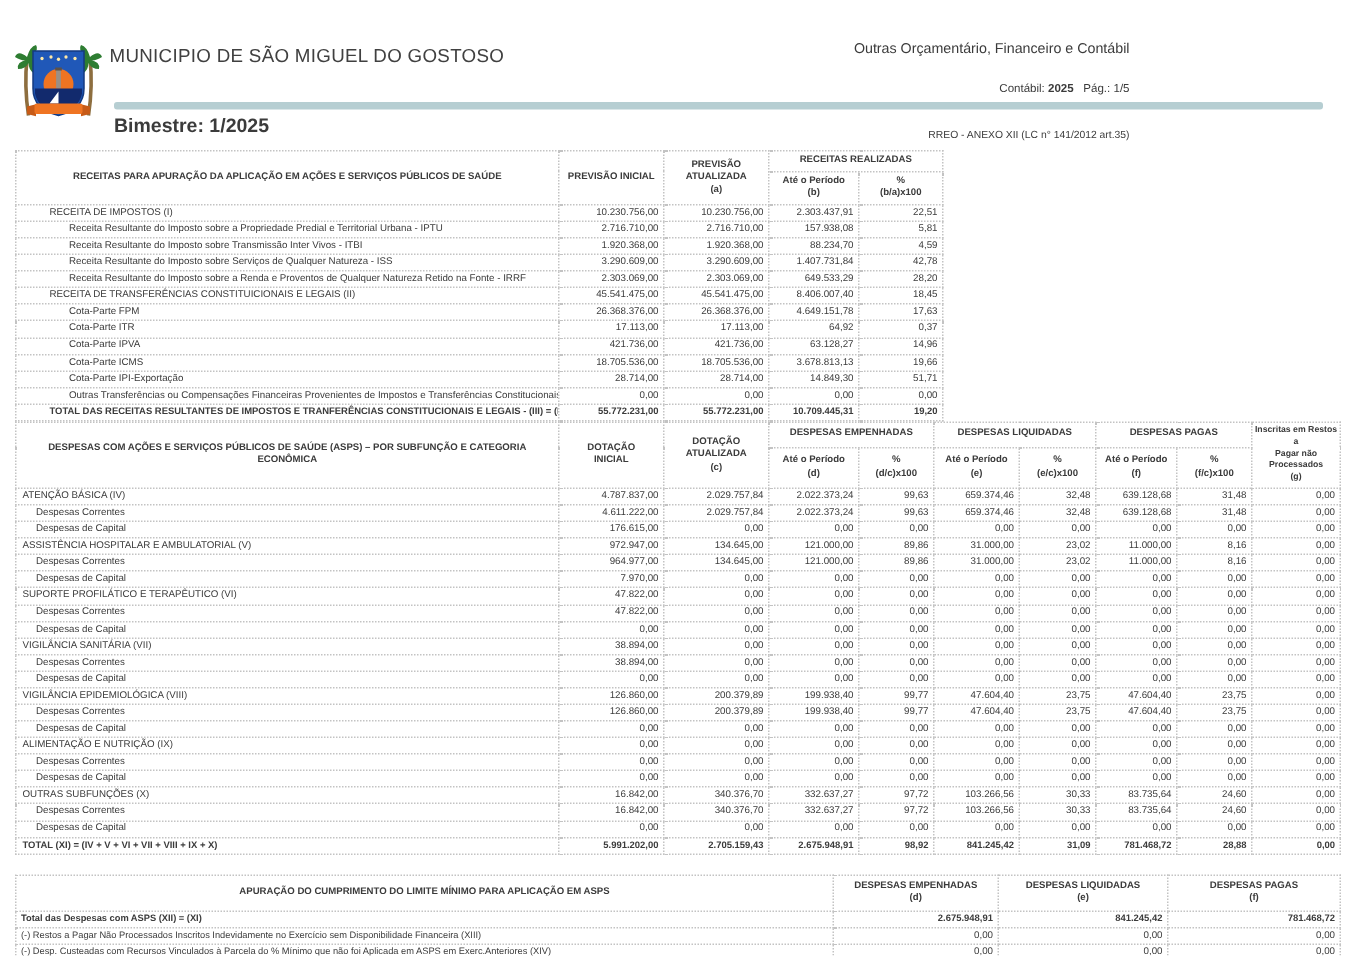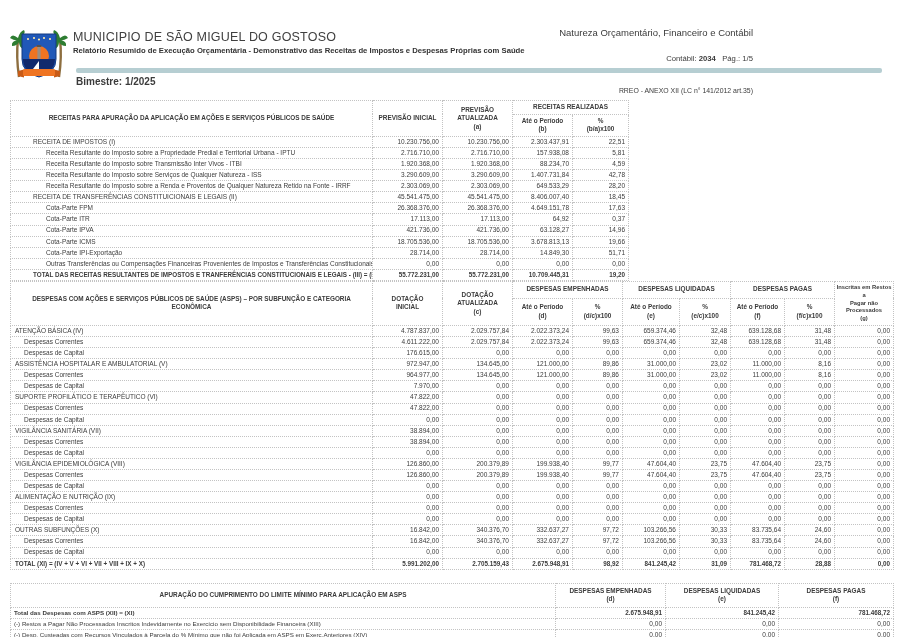--- a/index.html
+++ b/index.html
@@ -7,21 +7,21 @@
     font-family:"Liberation Sans", sans-serif; color:#3b3b3b; }
   .page { position:relative; width:764px; height:637px; }
 
   .logo { position:absolute; left:10px; top:26px; width:58px; height:55px; }
   .muni-title { position:absolute; left:73px; top:30px; font-size:12.5px; letter-spacing:.2px; color:#404040; }
   .report-title { position:absolute; left:73px; top:46px; font-size:7.7px; font-weight:bold; color:#333; }
   .sys-name { position:absolute; right:11px; top:27px; font-size:9.5px; color:#3b3b3b; }
   .exercise-line { position:absolute; right:11px; top:54px; font-size:7.7px; }
   .exercise-line b { font-weight:bold; }
   .teal-bar { position:absolute; left:76px; top:68px; width:806px; height:5px; background:#b6ced2; border-radius:2px; }
-  .bimestre { position:absolute; left:76px; top:76px; font-size:10px; font-weight:bold; }
+  .bimestre { position:absolute; left:76px; top:76px; font-size:13px; font-weight:bold; }
   .anexo { position:absolute; right:11px; top:87px; font-size:6.9px; }
 
   .tables-wrap { position:absolute; left:10px; top:100px; width:883px; }
 
   table { border-collapse:collapse; table-layout:fixed; }
   th, td { border:1px dotted #c3c3c3; overflow:hidden; }
   th { font-size:6.4px; font-weight:bold; text-align:center; vertical-align:middle;
        padding:2px 1px; white-space:pre-line; line-height:1.35; color:#3b3b3b; }
   td { font-size:6.5px; line-height:8.3px; padding:0.9px 3px; white-space:nowrap; }
   td.num { text-align:right; }
@@ -77,25 +77,24 @@
       </g>
       <g>
         <path d="M8 45 l6 -1.5 v8 l-6 -1.5 z" fill="#c85b17"></path>
         <path d="M50 45 l-6 -1.5 v8 l6 -1.5 z" fill="#c85b17"></path>
         <rect x="13" y="43" width="32" height="7" rx="1.5" fill="#ef7422"></rect>
       </g>
     </g>
   </svg>
 
   <div class="muni-title">MUNICIPIO DE SÃO MIGUEL DO GOSTOSO</div>
-  <div class="report-title">Relatório Resumido de Execução Orçamentária - Demonstrativo das Receitas de Impostos e Despesas Próprias com Saúde</div>
-  <div class="sys-name">Natureza Orçamentário, Financeiro e Contábil</div>
+  <div class="sys-name">Outras Orçamentário, Financeiro e Contábil</div>
   <div class="exercise-line">
     <span>Contábil:</span>
-    <b>2034</b>&nbsp;&nbsp;
+    <b>2025</b>&nbsp;&nbsp;
     <span>Pág.:</span>
     <span>1/5</span>
   </div>
   <div class="teal-bar"></div>
   <div class="bimestre">Bimestre: 1/2025</div>
   <div class="anexo">RREO - ANEXO XII (LC n° 141/2012 art.35)</div>
 
   <div class="tables-wrap">
 
     <table class="t1">

